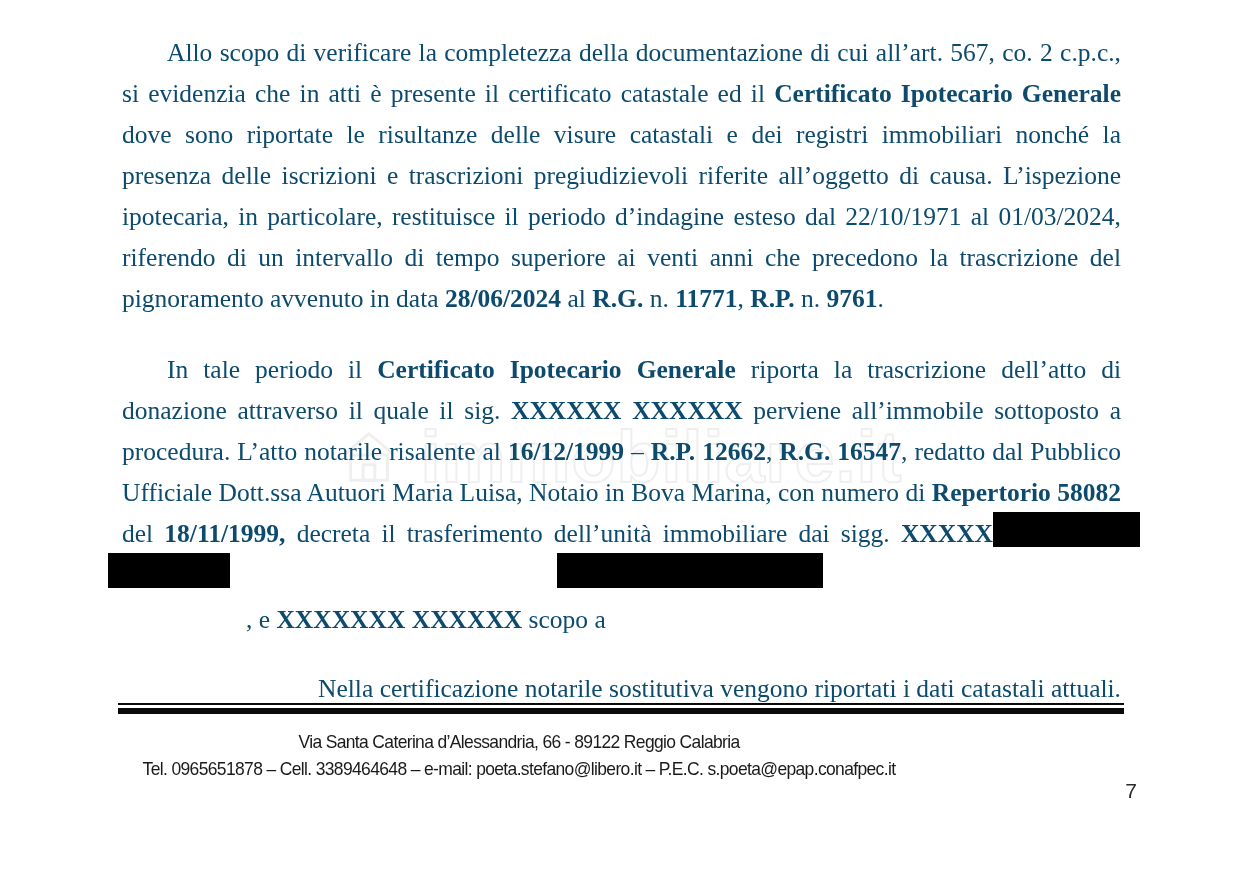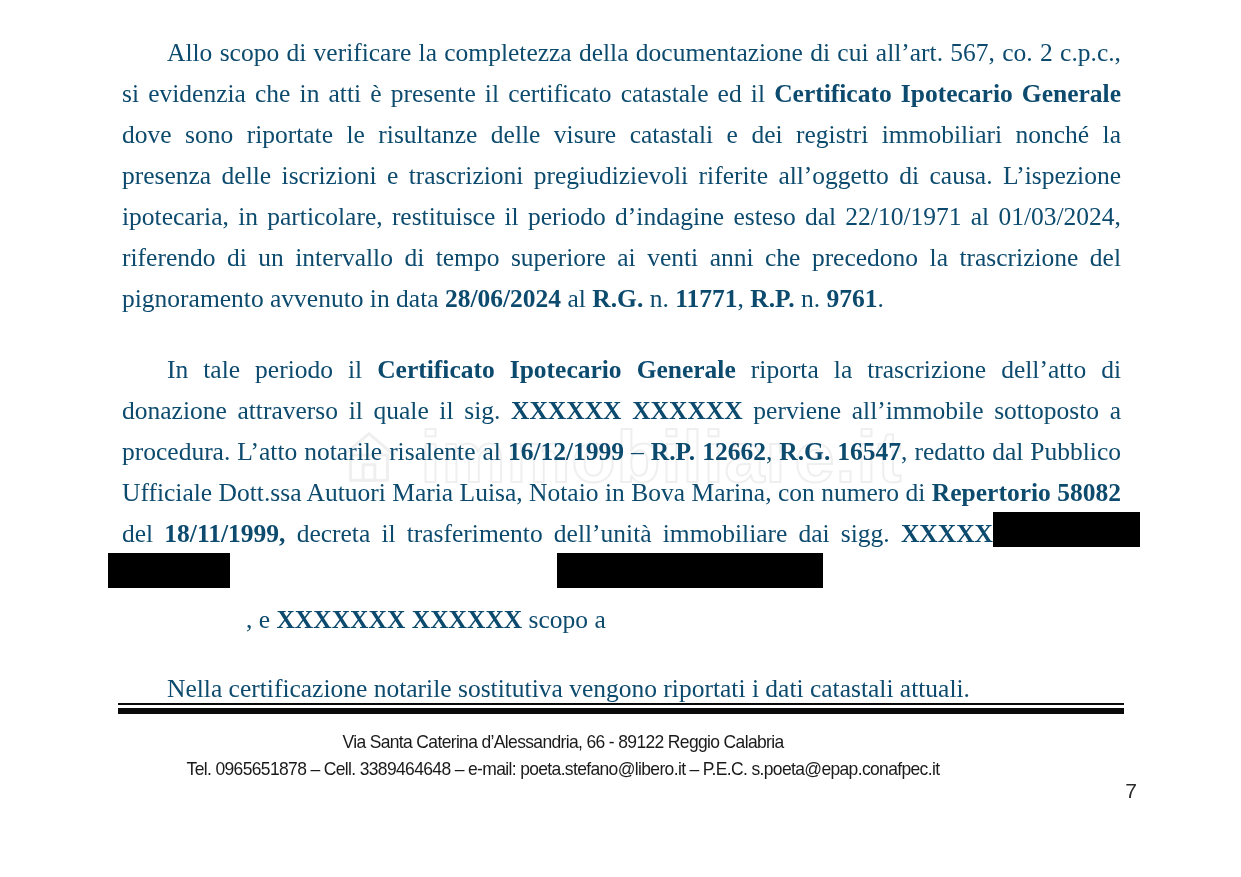--- a/index.html
+++ b/index.html
@@ -63,21 +63,21 @@
   p.para {
     margin: 4px;
     text-align: justify;
     text-justify: inter-word;
     font-size: 25.5px;
     line-height: 41px;
     text-indent: 45px;
     color: #0c4a6e;
   }
   p.para b { font-weight: 700; }
-  p.para.last { text-align: left; }
+  p.para.last { text-align: right; }
 
   .sp-1 { height: 28px; }
   .sp-2 { height: 22px; }
   .redact-abs {
     position: absolute;
     background: #000000;
     z-index: 3;
   }
 
   
@@ -105,21 +105,20 @@
     position: absolute;
     left: 0;
     top: 728px;
     width: 1038px;
     text-align: center;
     z-index: 2;
     font-family: "Liberation Sans", "DejaVu Sans", sans-serif;
     font-size: 19px;
     color: #1a1a1a;
     letter-spacing: -0.7px;
-    margin-left: 44px;
   }
   .footer-line {
     line-height: 27px;
     transform: scaleX(0.92);
     transform-origin: center;
   }
   .page-number {
     position: absolute;
     right: 104px;
     top: 779px;

